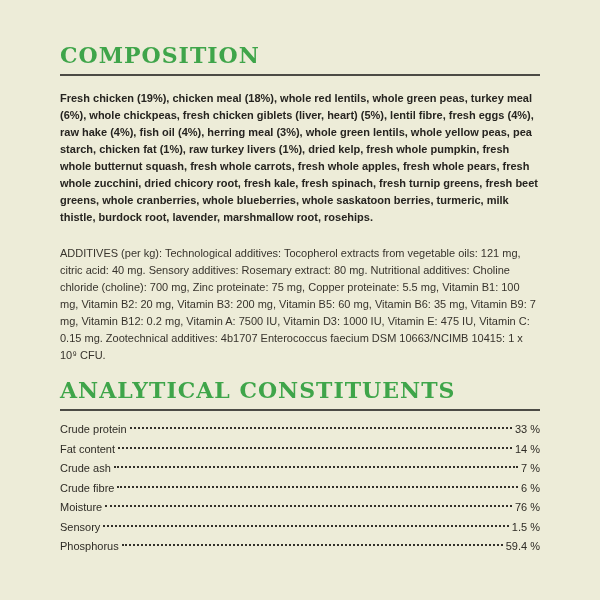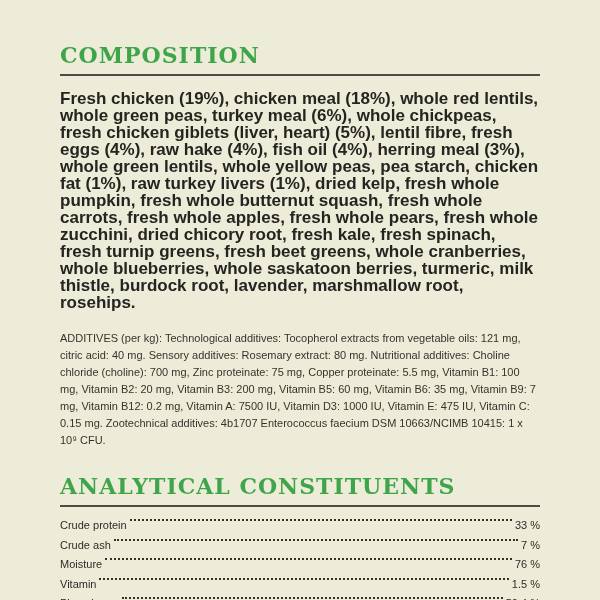--- a/index.html
+++ b/index.html
@@ -25,41 +25,41 @@
     letter-spacing:1px;
     color:#3fa54a;
   }
   .rule{
     height:2px;
     background:#4c4b45;
     margin-top:8px;
   }
   .ingredients{
     margin:14px 0 0 0;
-    font-size:17px;
+    font-size:11px;
     line-height:17px;
     font-weight:700;
     color:#262420;
   }
   .additives{
     margin:19px 0 0 0;
     font-size:11px;
     line-height:17px;
     font-weight:400;
     color:#37332c;
   }
   .analytical{
-    margin-top:26px;
+    margin-top:15px;
   }
   .constituents-table{
     margin-top:12px;
   }
   .row{
     display:flex;
-    align-items:flex-start;
+    align-items:center;
     font-size:11px;
     line-height:12px;
     color:#2e2b25;
   }
   .row + .row{margin-top:7.5px;}
   .dots{
     flex:1;
     border-bottom:2px dotted #33302a;
     margin:0 3px 2px 3px;
   }
@@ -81,31 +81,41 @@
     <h1 class="section-title">ANALYTICAL CONSTITUENTS</h1>
     <div class="rule"></div>
 
     <div class="constituents-table">
       <div class="row">
         <span>Crude protein</span>
         <span class="dots"></span>
         <span class="val">33 %</span>
       </div>
       <div class="row">
+        <span>Fat content</span>
+        <span class="dots"></span>
+        <span class="val">14 %</span>
+      </div>
+      <div class="row">
         <span>Crude ash</span>
         <span class="dots"></span>
         <span class="val">7 %</span>
+      </div>
+      <div class="row">
+        <span>Crude fibre</span>
+        <span class="dots"></span>
+        <span class="val">6 %</span>
       </div>
       <div class="row">
         <span>Moisture</span>
         <span class="dots"></span>
         <span class="val">76 %</span>
       </div>
       <div class="row">
-        <span>Vitamin</span>
+        <span>Sensory</span>
         <span class="dots"></span>
         <span class="val">1.5 %</span>
       </div>
       <div class="row">
         <span>Phosphorus</span>
         <span class="dots"></span>
         <span class="val">59.4 %</span>
       </div>
 
     </div>

